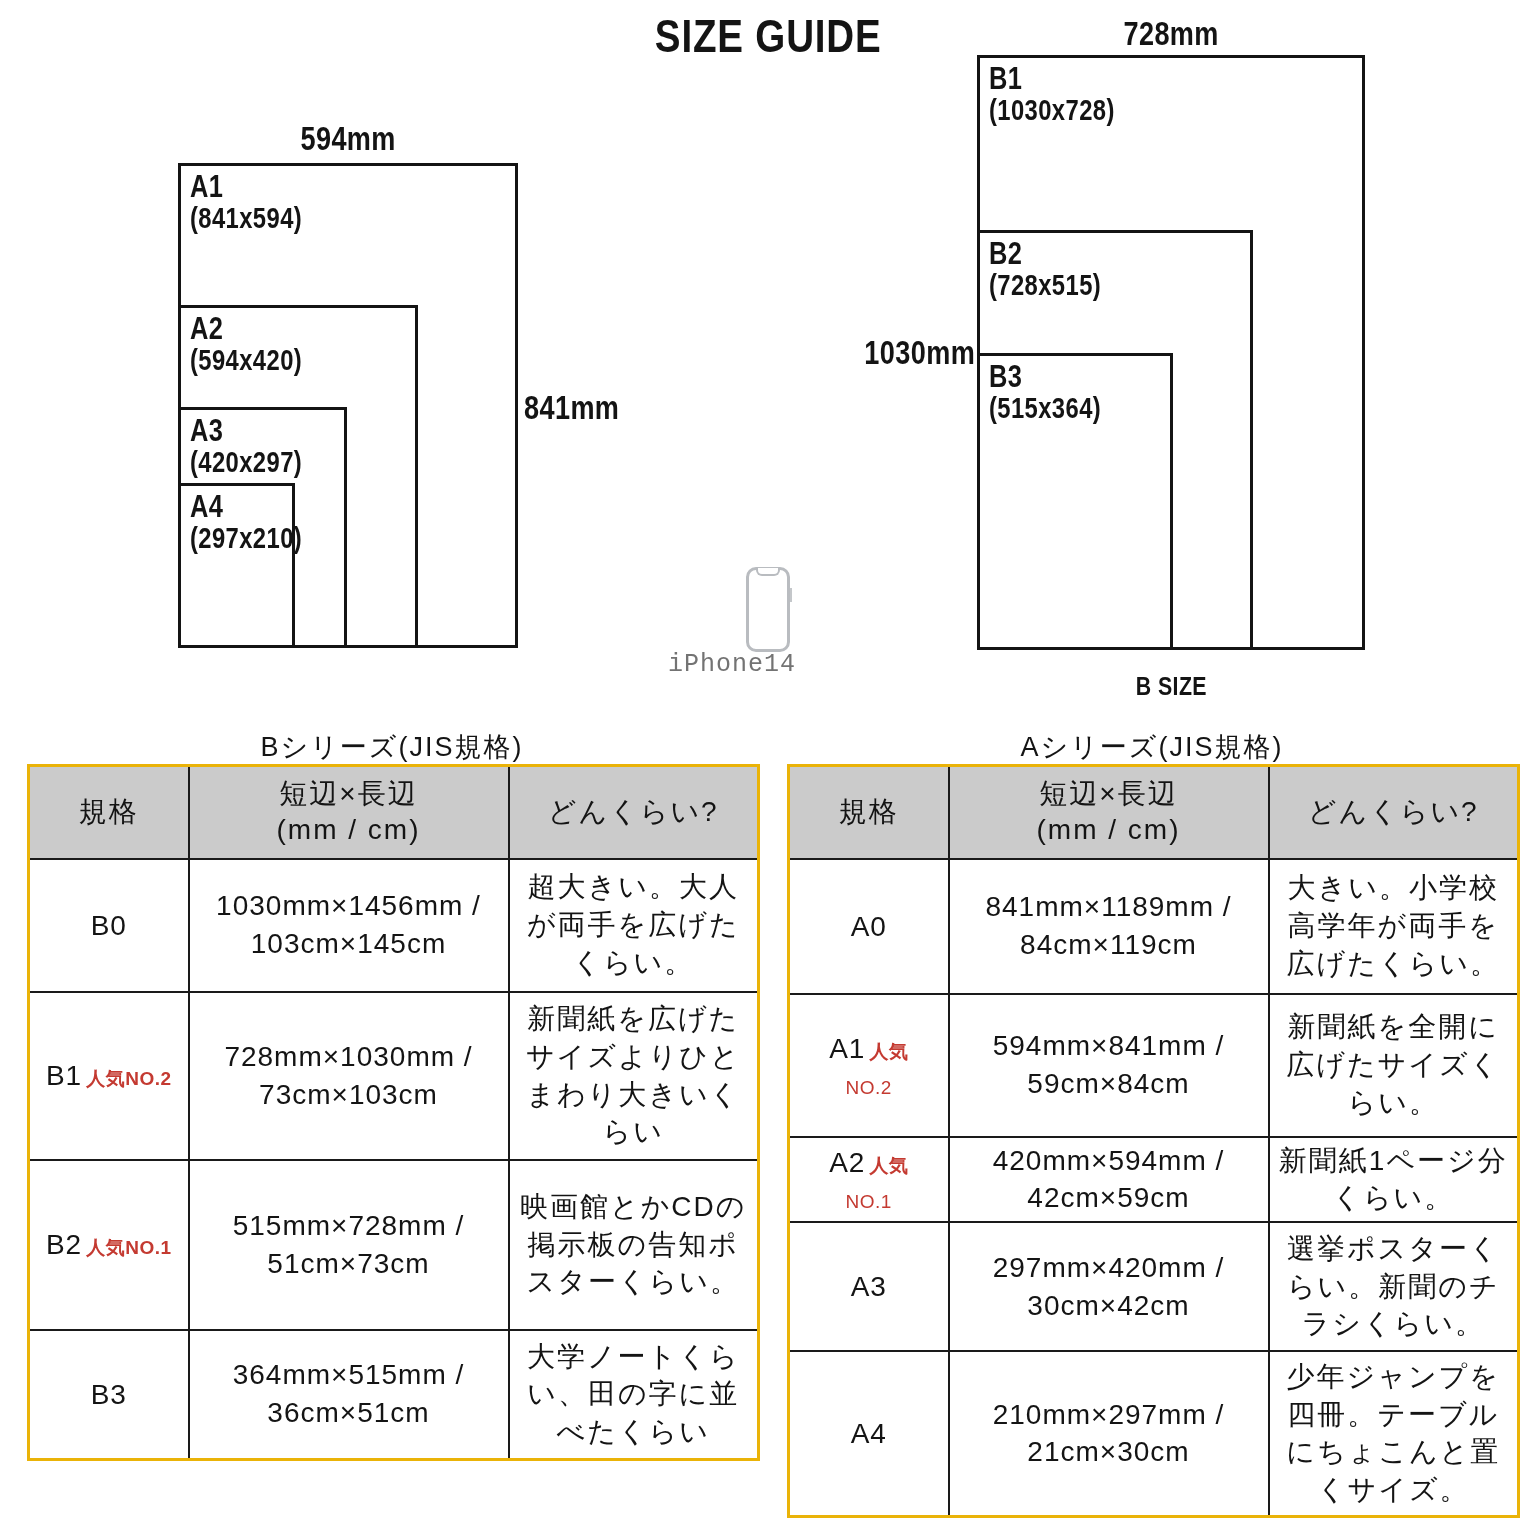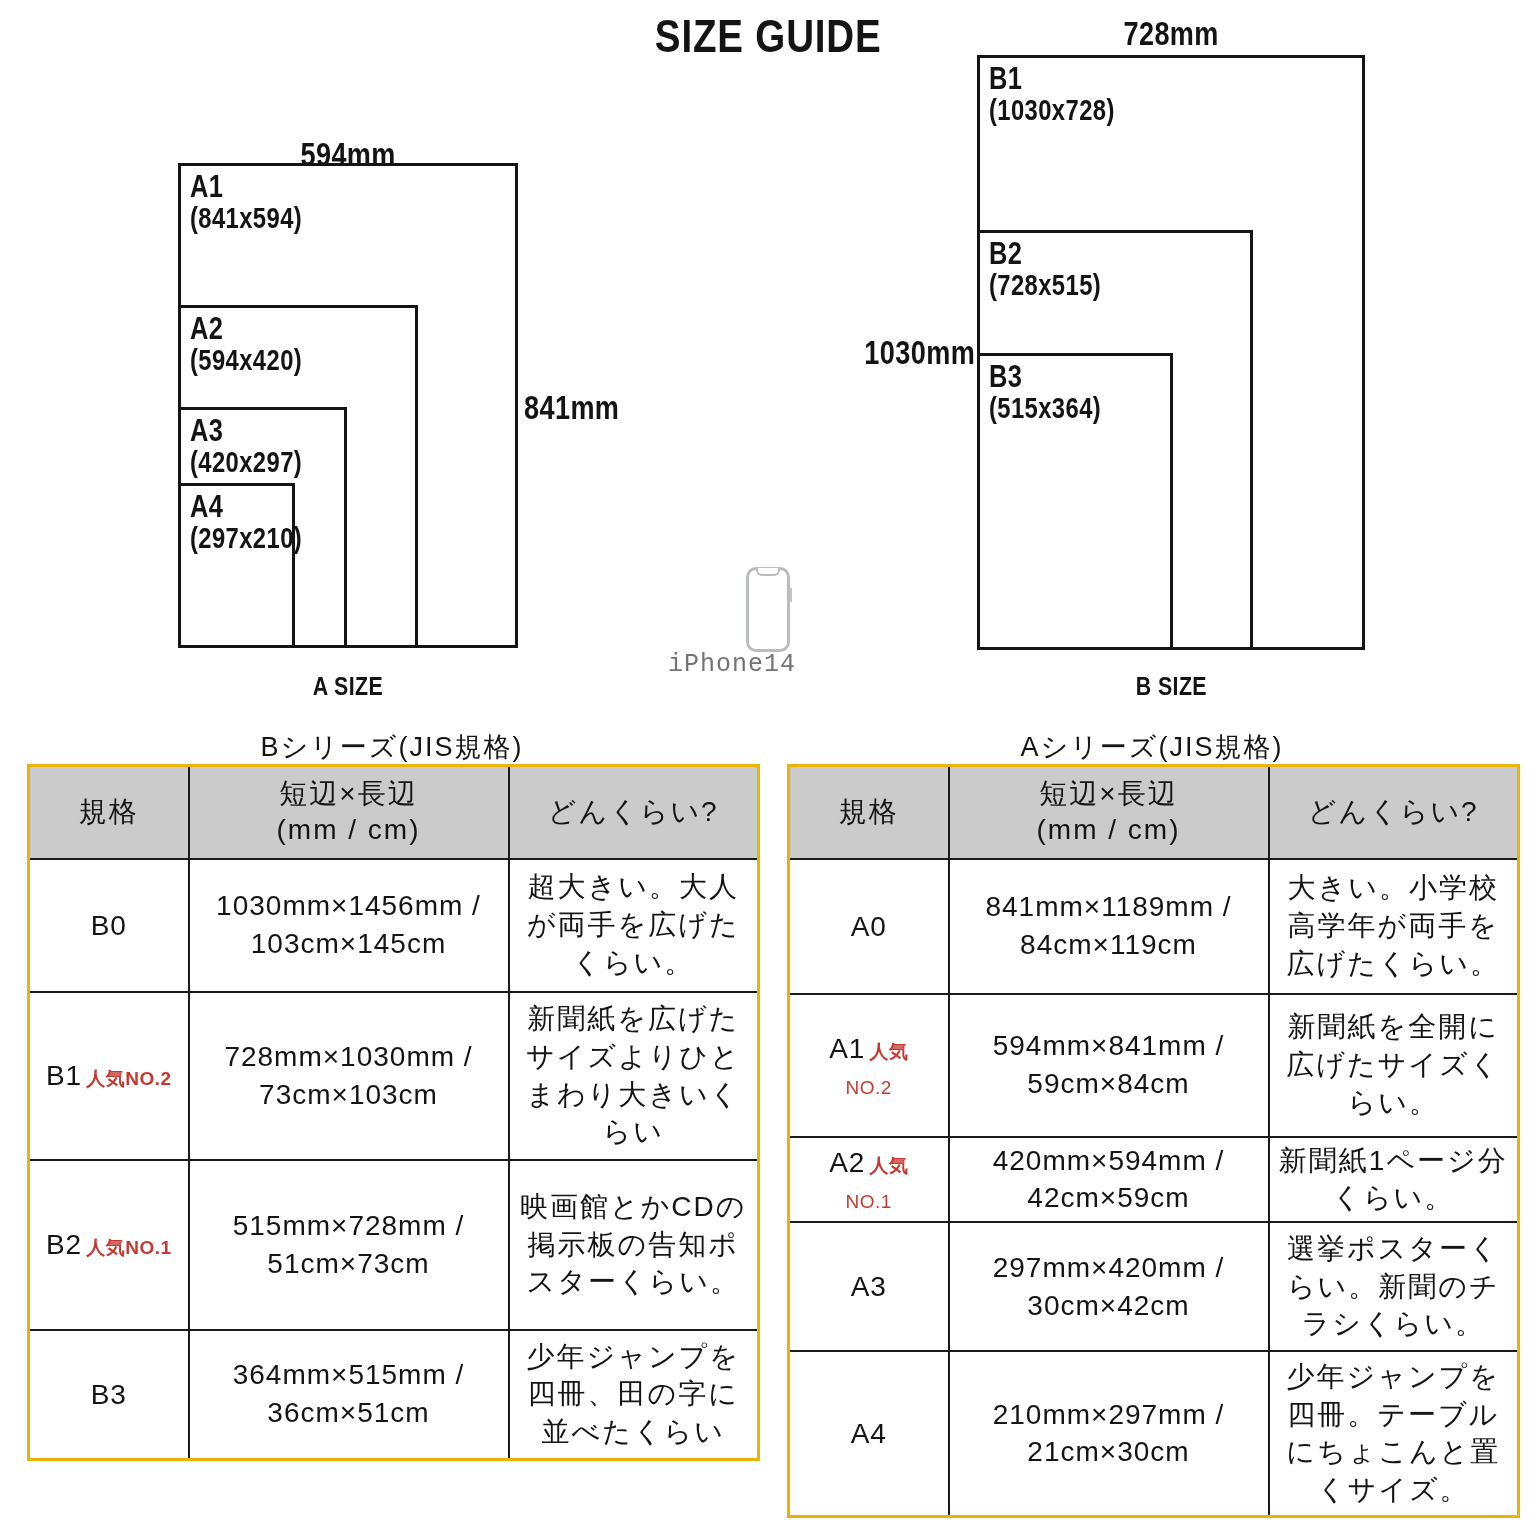--- a/index.html
+++ b/index.html
@@ -55,21 +55,21 @@
 </style>
 </head>
 <body>
 
 <div class="canvas">
 
   <div class="title-wrap">
     <span class="cond">SIZE GUIDE</span>
   </div>
 
-  <div class="dim" style="left:178px; top:136px; width:340px;">
+  <div class="dim" style="left:178px; top:120px; width:340px;">
     <span class="cond">594mm</span>
   </div>
 
   <div class="rect" style="left:178px; top:163px; width:340px; height:485px;">
     <div class="rect-label">
       <span class="nm"><span class="cond left">A1</span></span>
       <span class="dm"><span class="cond left">(841x594)</span></span>
     </div>
   </div>
   <div class="rect" style="left:178px; top:305px; width:240px; height:343px;">
@@ -86,23 +86,20 @@
   </div>
   <div class="rect" style="left:178px; top:483px; width:117px; height:165px;">
     <div class="rect-label">
       <span class="nm"><span class="cond left">A4</span></span>
       <span class="dm"><span class="cond left">(297x210)</span></span>
     </div>
   </div>
 
   <div class="dim lf" style="left:524px; top:389px; width:150px;">
     <span class="cond left">841mm</span>
-  </div>
-  <div class="caption" style="left:178px; top:671px; width:340px;">
-    <span class="cond">A SIZE</span>
   </div>
 
   <div class="dim" style="left:977px; top:15px; width:388px;">
     <span class="cond">728mm</span>
   </div>
 
   <div class="rect" style="left:977px; top:55px; width:388px; height:595px;">
     <div class="rect-label">
       <span class="nm"><span class="cond left">B1</span></span>
       <span class="dm"><span class="cond left">(1030x728)</span></span>
@@ -163,21 +160,21 @@
         <td class="c-desc">新聞紙を広げたサイズよりひとまわり大きいくらい</td>
       </tr>
       <tr style="height:170px">
         <td class="c-name"><span>B2</span><span class="badge">人気NO.1</span></td>
         <td class="c-size">515mm×728mm / 51cm×73cm</td>
         <td class="c-desc">映画館とかCDの掲示板の告知ポスターくらい。</td>
       </tr>
       <tr style="height:130px">
         <td class="c-name">B3</td>
         <td class="c-size">364mm×515mm / 36cm×51cm</td>
-        <td class="c-desc">少年ジャンプを四冊、田の字に並べたくらい</td>
+        <td class="c-desc">大学ノートくらい、田の字に並べたくらい</td>
       </tr>
     </tbody>
   </table>
 
   <div class="tbl-title" style="left:787px; top:729px; width:730px;text-align:center;">Aシリーズ(JIS規格)</div>
   <table class="sz" style="left:787px; top:764px; width:730px;">
     <colgroup>
         <col style="width:160px">
         <col style="width:320px">
         <col style="width:250px">

